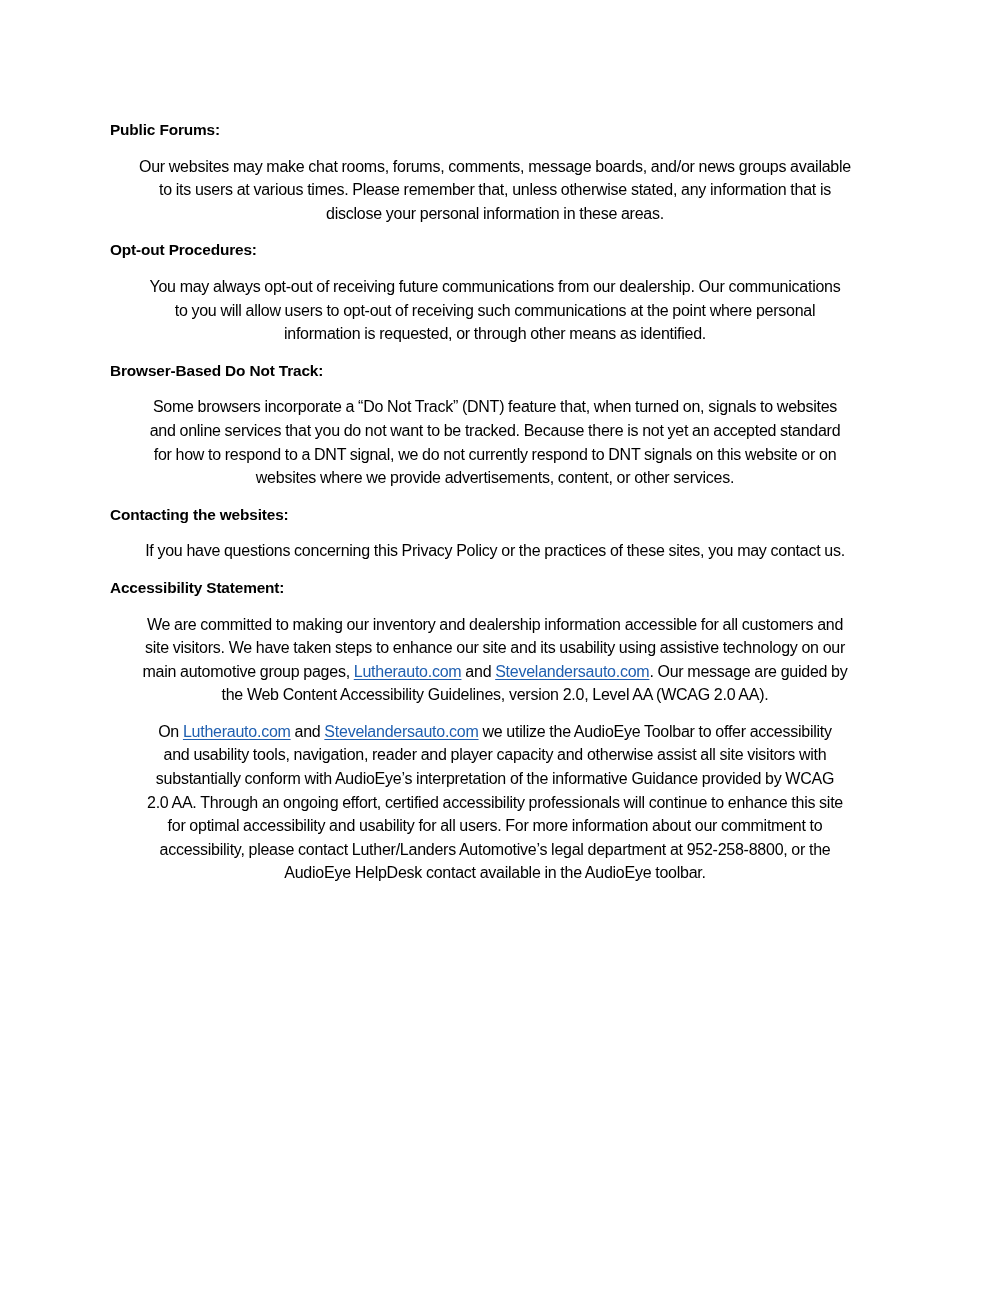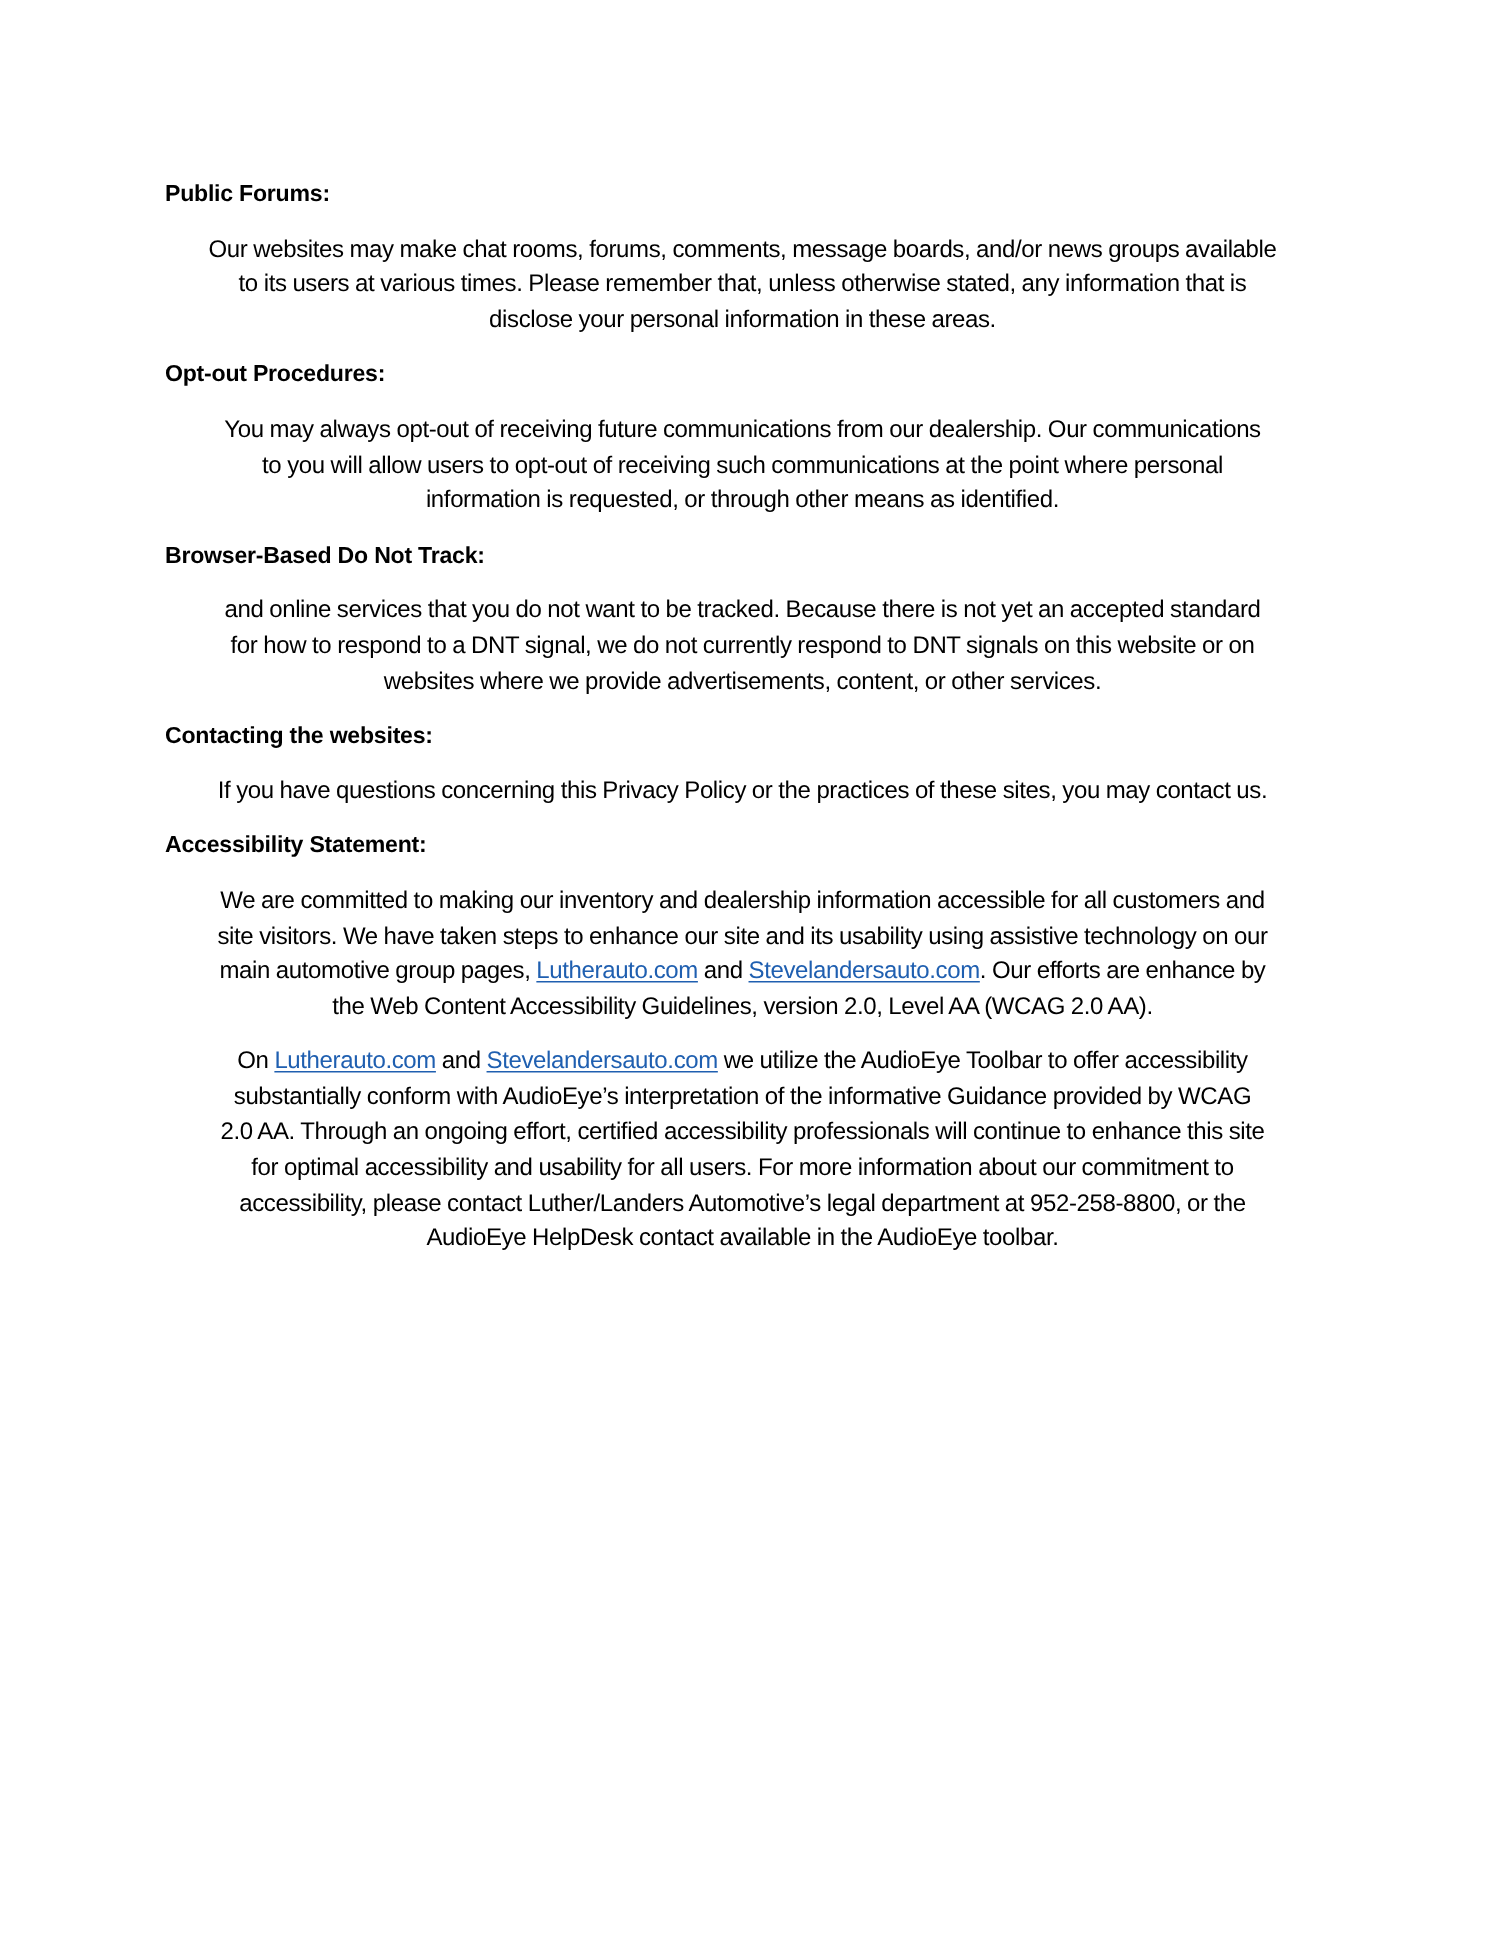--- a/index.html
+++ b/index.html
@@ -62,40 +62,42 @@
 
   <div class="heading">Opt-out Procedures:</div>
   <div class="para">
     <span class="line">You may always opt-out of receiving future communications from our dealership. Our communications</span>
     <span class="line">to you will allow users to opt-out of receiving such communications at the point where personal</span>
     <span class="line">information is requested, or through other means as identified.</span>
   </div>
 
   <div class="heading">Browser-Based Do Not Track:</div>
   <div class="para">
+    <span class="line">Some browsers incorporate a “Do Not Track” (DNT) feature that, when turned on, signals to websites</span>
     <span class="line">and online services that you do not want to be tracked. Because there is not yet an accepted standard</span>
     <span class="line">for how to respond to a DNT signal, we do not currently respond to DNT signals on this website or on</span>
     <span class="line">websites where we provide advertisements, content, or other services.</span>
   </div>
 
   <div class="heading">Contacting the websites:</div>
   <div class="para">
     <span class="line">If you have questions concerning this Privacy Policy or the practices of these sites, you may contact us.</span>
   </div>
 
   <div class="heading">Accessibility Statement:</div>
   <div class="para">
     <span class="line">We are committed to making our inventory and dealership information accessible for all customers and</span>
     <span class="line">site visitors. We have taken steps to enhance our site and its usability using assistive technology on our</span>
-    <span class="line"><span>main automotive group pages, </span><a class="link" href="#">Lutherauto.com</a><span> and </span><a class="link" href="#">Stevelandersauto.com</a><span>. Our efforts are enhance by</span></span>
+    <span class="line"><span>main automotive group pages, </span><a class="link" href="#">Lutherauto.com</a><span> and </span><a class="link" href="#">Stevelandersauto.com</a><span>. Our message are guided by</span></span>
     <span class="line">the Web Content Accessibility Guidelines, version 2.0, Level AA (WCAG 2.0 AA).</span>
   </div>
 
   <div class="para">
     <span class="line"><span>On </span><a class="link" href="#">Lutherauto.com</a><span> and </span><a class="link" href="#">Stevelandersauto.com</a><span> we utilize the AudioEye Toolbar to offer accessibility</span></span>
+    <span class="line">and usability tools, navigation, reader and player capacity and otherwise assist all site visitors with</span>
     <span class="line">substantially conform with AudioEye’s interpretation of the informative Guidance provided by WCAG</span>
     <span class="line">2.0 AA. Through an ongoing effort, certified accessibility professionals will continue to enhance this site</span>
     <span class="line">for optimal accessibility and usability for all users. For more information about our commitment to</span>
     <span class="line">accessibility, please contact Luther/Landers Automotive’s legal department at 952-258-8800, or the</span>
     <span class="line">AudioEye HelpDesk contact available in the AudioEye toolbar.</span>
   </div>
 
 </div>
 
 </body></html>

